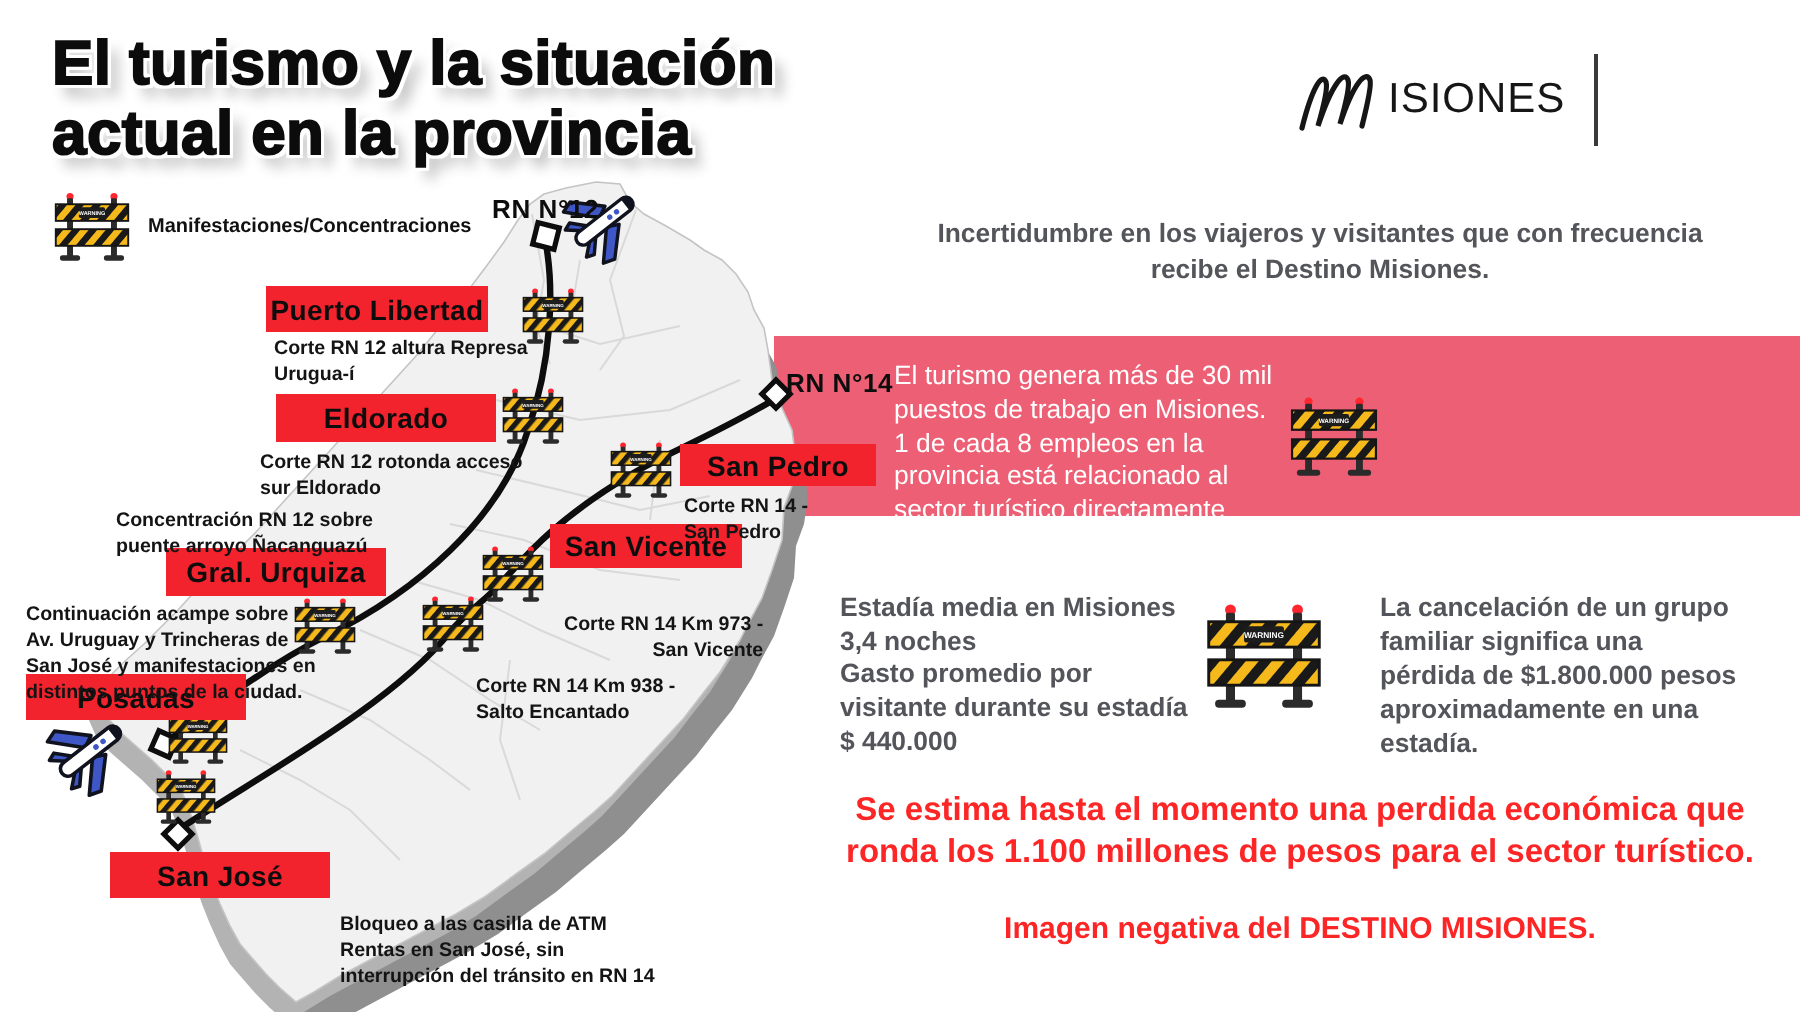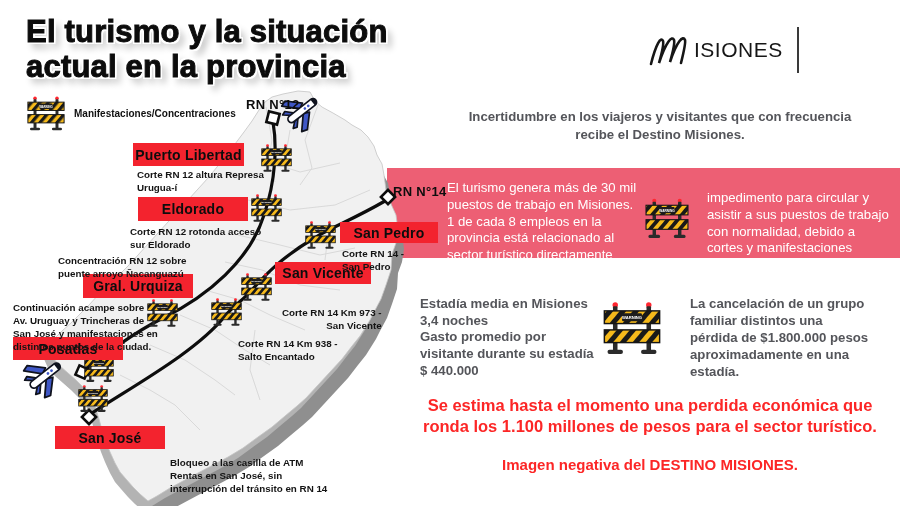--- a/index.html
+++ b/index.html
@@ -195,32 +195,28 @@
 Salto Encantado</div>
 
   <div class="abs uncertainty pre">Incertidumbre en los viajeros y visitantes que con frecuencia
 recibe el Destino Misiones.</div>
 
   <div class="abs band-text pre" style="left:447px;top:180px;width:190px;">El turismo genera más de 30 mil
 puestos de trabajo en Misiones.
 1 de cada 8 empleos en la
 provincia está relacionado al
 sector turístico directamente</div>
-  <div class="abs band-text pre" style="left:707px;top:190px;width:190px;">impedimento para circular y
-asistir a sus puestos de trabajo
-con normalidad, debido a
-cortes y manifestaciones</div>
 
   <div class="abs stat pre" style="left:420px;top:295px;width:180px;">Estadía media en Misiones
 3,4 noches</div>
   <div class="abs stat pre" style="left:420px;top:328px;width:180px;">Gasto promedio por
 visitante durante su estadía
 $ 440.000</div>
   <div class="abs stat pre" style="left:690px;top:295px;width:200px;">La cancelación de un grupo
-familiar distintos una
+familiar significa una
 pérdida de $1.800.000 pesos
 aproximadamente en una
 estadía.</div>
 
   <div class="abs loss pre">Se estima hasta el momento una perdida económica que
 ronda los 1.100 millones de pesos para el sector turístico.</div>
   <div class="abs negimg">Imagen negativa del DESTINO MISIONES.</div>
 
 </div>
 

